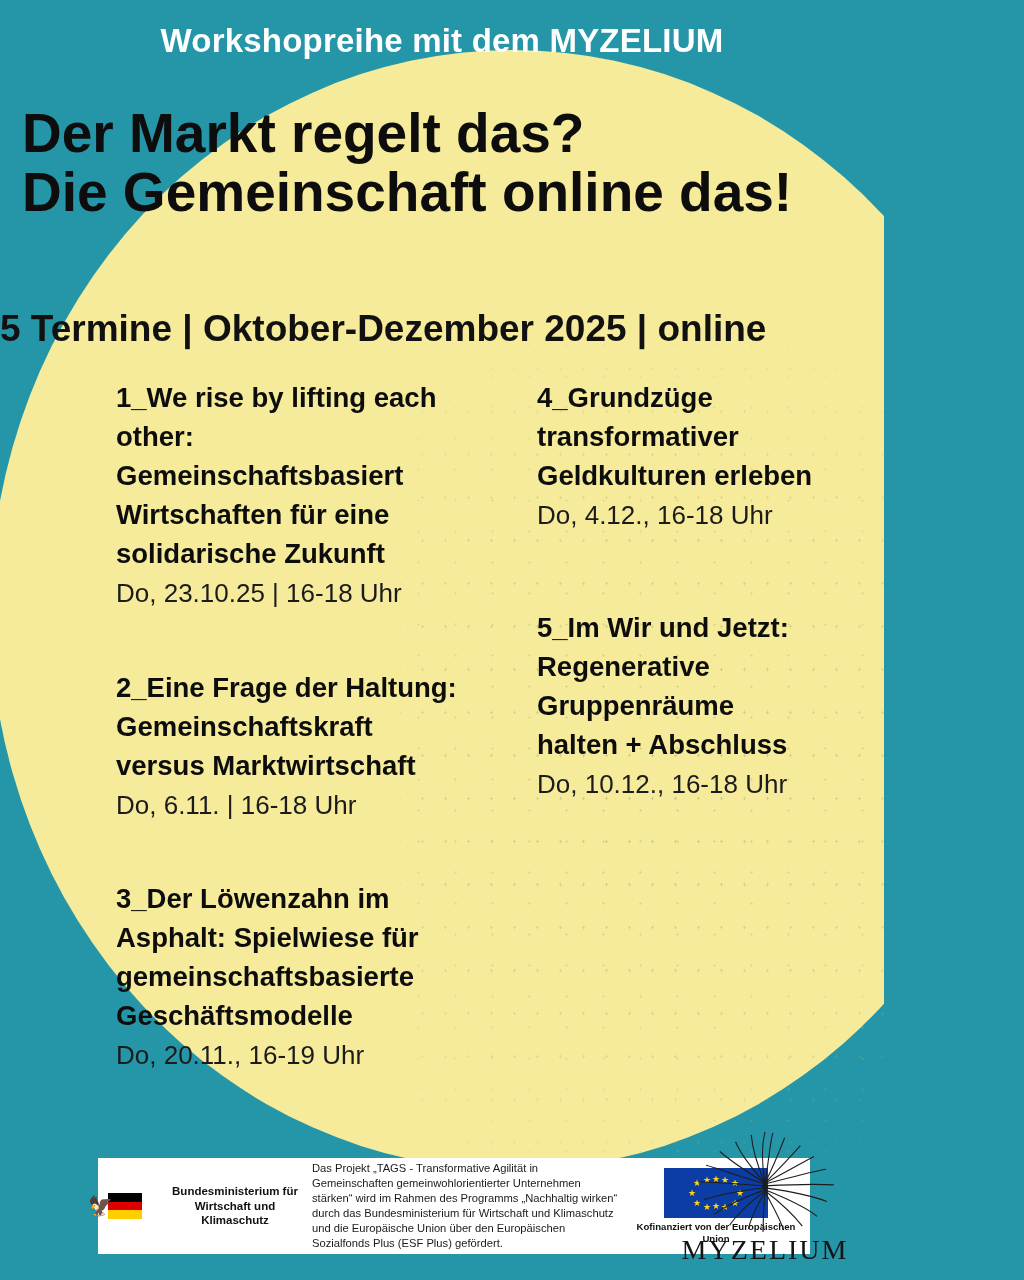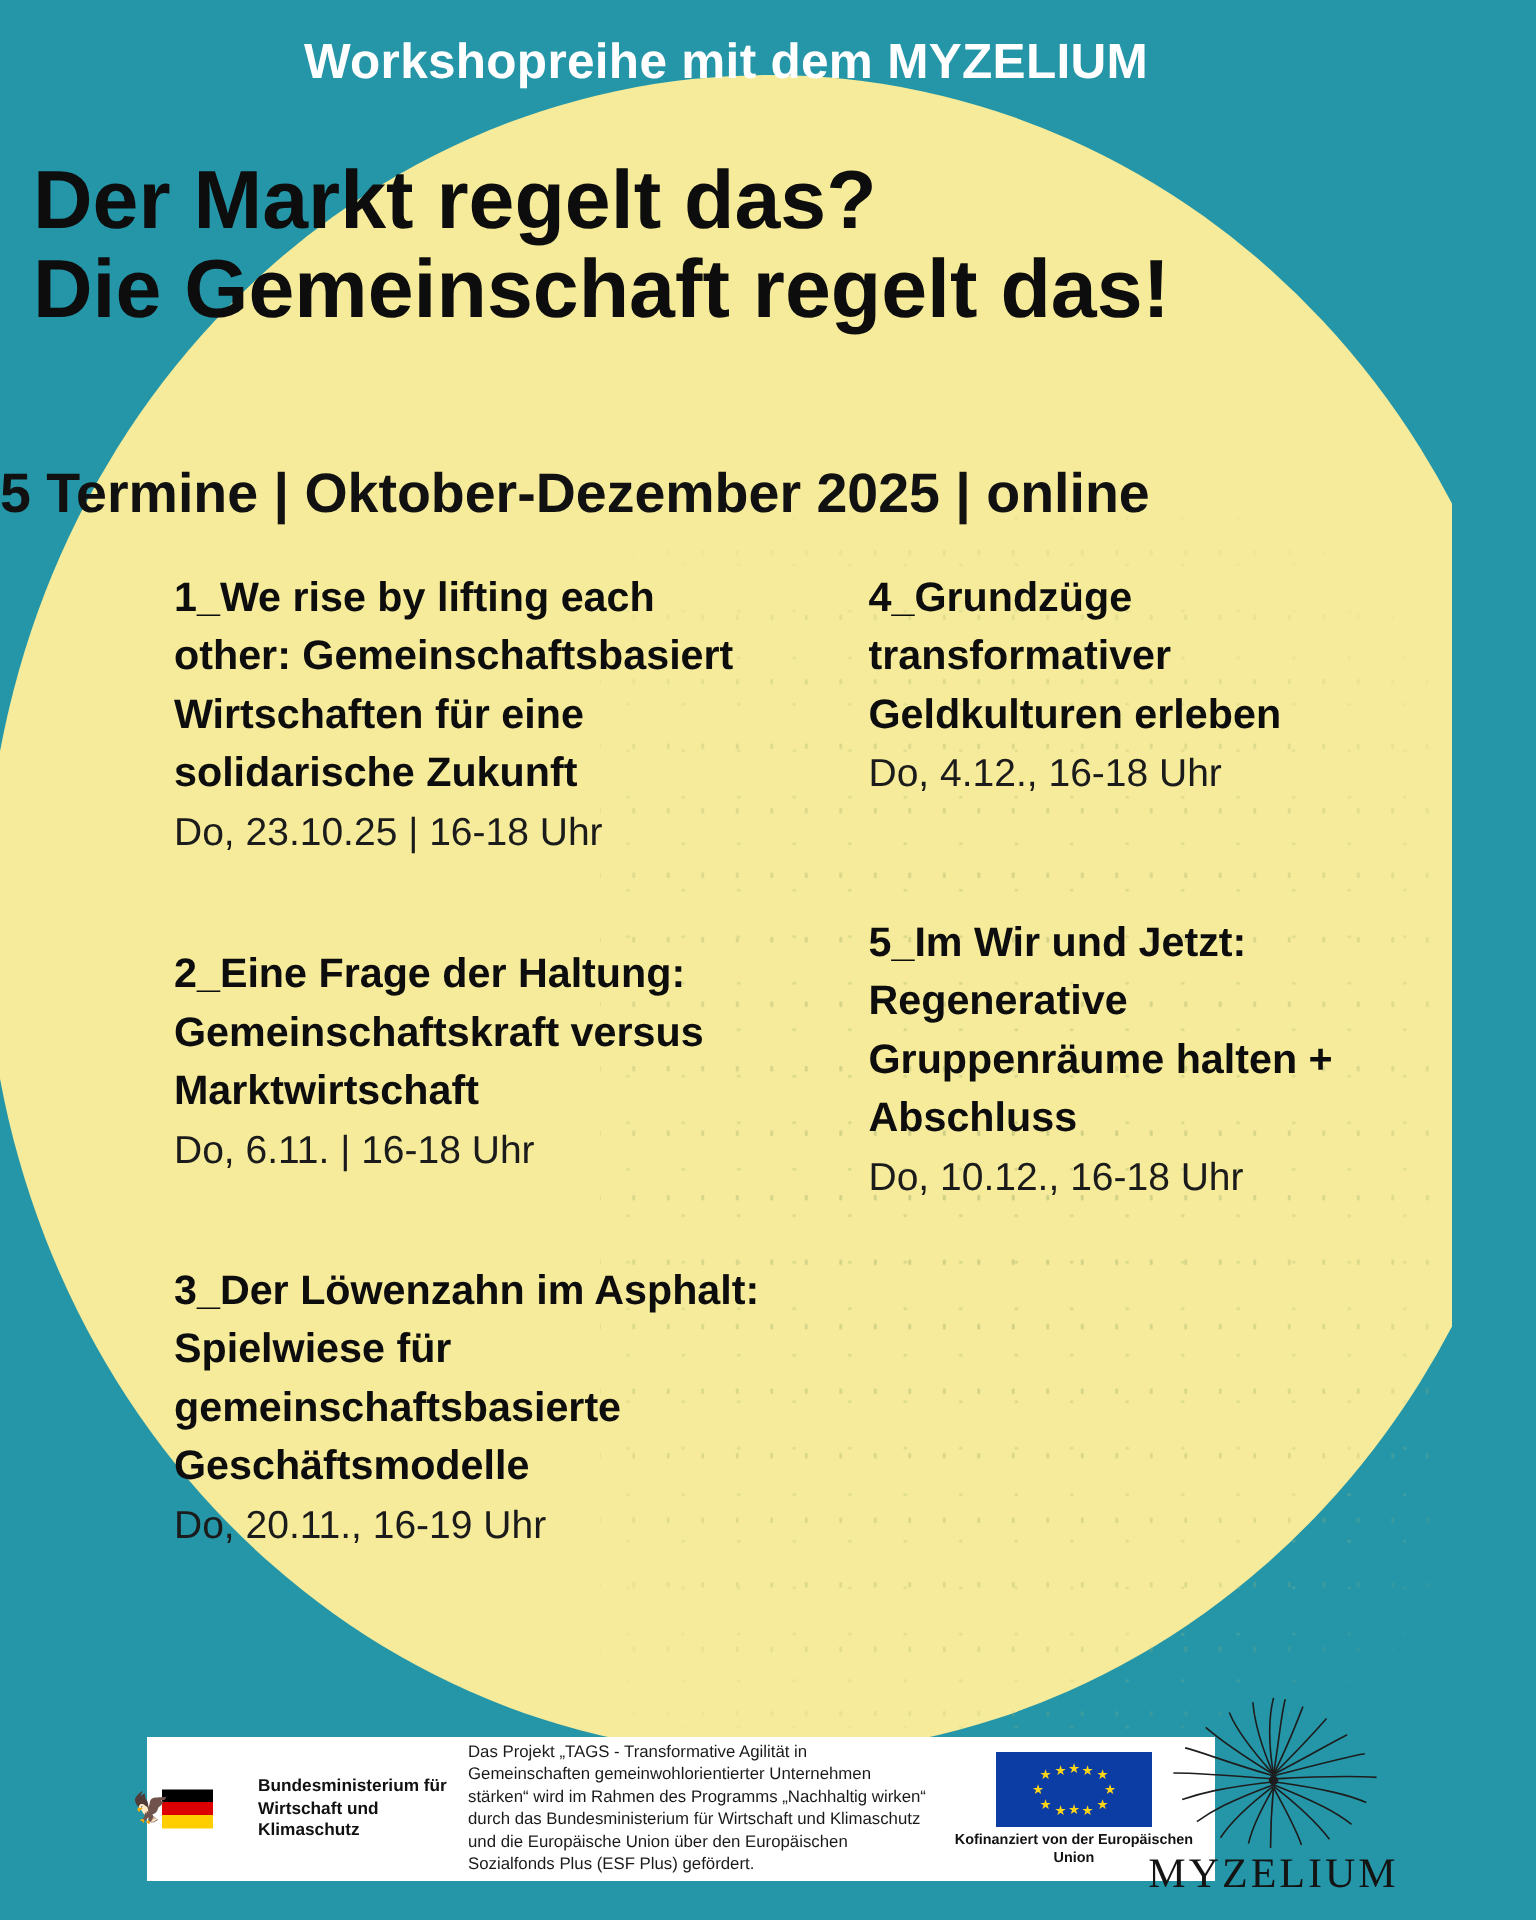--- a/index.html
+++ b/index.html
@@ -9,21 +9,21 @@
   body {
     width: 1024px; height: 1280px;
     background: #2596a8;
     font-family: "Liberation Sans", sans-serif;
     overflow: hidden;
     position: relative;
   }
   .poster {
     position: absolute;
     inset: 0;
-    width: 968px;
+    width: 884px;
     height: 1280px;
     overflow: hidden;
   }
   
   .circle {
     position: absolute;
     left: -10px;
     top: 50px;
     width: 1045px;
     height: 1120px;
@@ -128,20 +128,21 @@
   }
   .eagle {
     position: absolute; left: -20px; top: 1px;
     font-size: 20px; line-height: 24px; color: #111;
   }
   .bmwk-text {
     font-size: 11.5px;
     line-height: 1.28;
     color: #111;
     font-weight: bold;
+    text-align: center;
   }
   .funding-text {
     flex: 1;
     font-size: 11.2px;
     line-height: 1.33;
     color: #1a1a1a;
     padding-left: 4px;
   }
   .eu {
     width: 168px;
@@ -191,21 +192,21 @@
 
 <div class="poster">
 
   <div class="circle"></div>
   <div class="speckles"></div>
 
   <div class="kicker">Workshopreihe mit dem MYZELIUM</div>
 
   <div class="headline">
     <span class="l1">Der Markt regelt das?</span>
-    <span class="l2">Die Gemeinschaft regelt das!</span>
+    <span class="l2">Die Gemeinschaft online das!</span>
   </div>
 
   <div class="subline">5 Termine | Oktober-Dezember 2025 | online</div>
 
   <div class="columns">
     <div class="col left">
 
       <div class="item">
         <p class="title">1_We rise by lifting each other: Gemeinschaftsbasiert Wirtschaften für eine solidarische Zukunft</p>
         <p class="when">Do, 23.10.25 | 16-18 Uhr</p>

